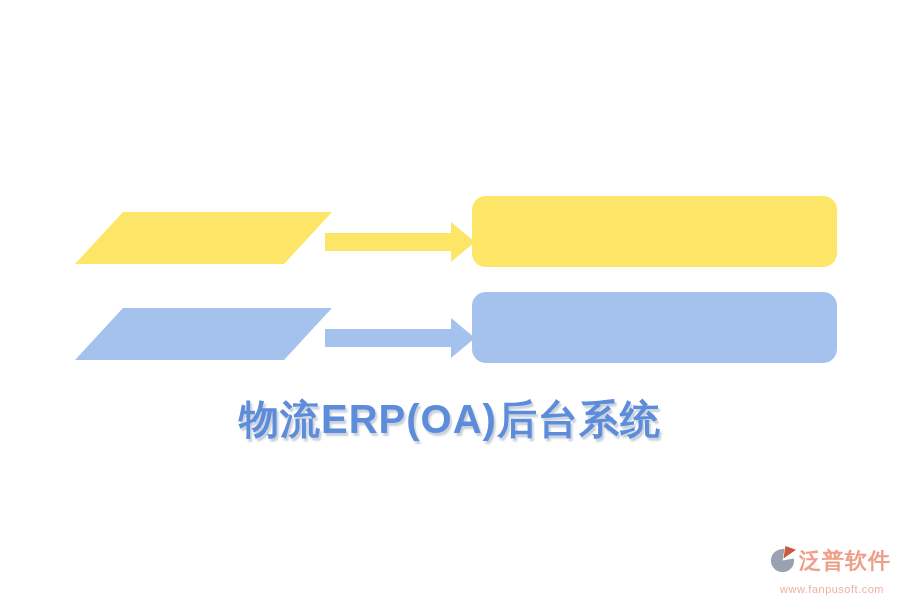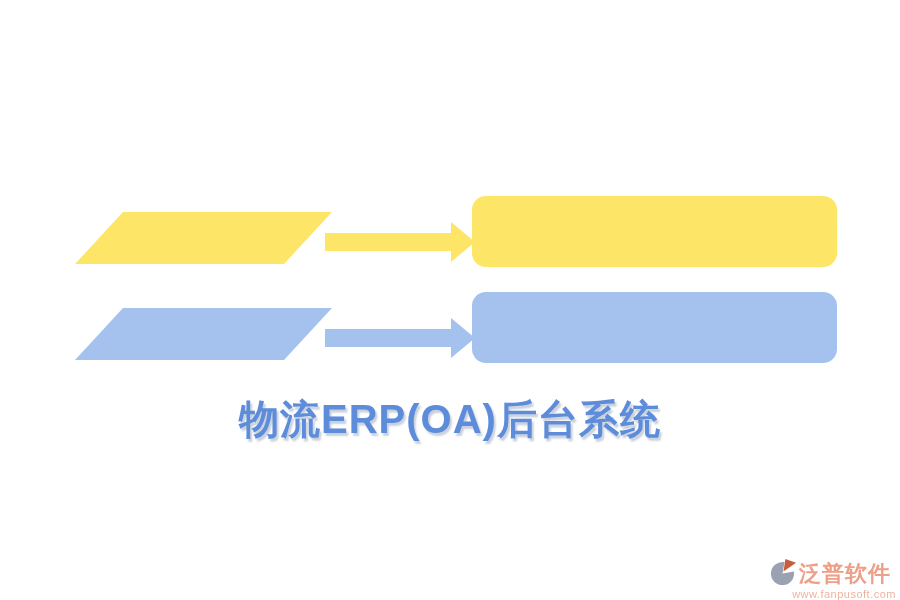--- a/index.html
+++ b/index.html
@@ -68,21 +68,20 @@
   
   .logo {
     position: absolute;
     left: 768px;
     top: 546px;
     width: 128px;
   }
   .logo-top {
     display: flex;
     align-items: center;
-    margin-top: 13px;
   }
   .logo-icon {
     width: 29px;
     height: 29px;
     display: block;
     flex: 0 0 auto;
   }
   .logo-brand {
     color: #EE9F87;
     font-weight: bold;
@@ -90,22 +89,22 @@
     letter-spacing: 1px;
     line-height: 26px;
     margin-left: 2px;
     white-space: nowrap;
   }
   .logo-site {
     color: #F0B29E;
     font-size: 11px;
     letter-spacing: 0.5px;
     line-height: 12px;
-    margin-top: 0px;
-    text-align: right;
+    margin-top: 8px;
+    text-align: center;
     white-space: nowrap;
   }
 </style>
 </head>
 <body>
 
 <div class="canvas">
 
   <div class="para row1"></div>
   <svg class="arrow row1" viewBox="0 0 150 40" xmlns="http://www.w3.org/2000/svg">

